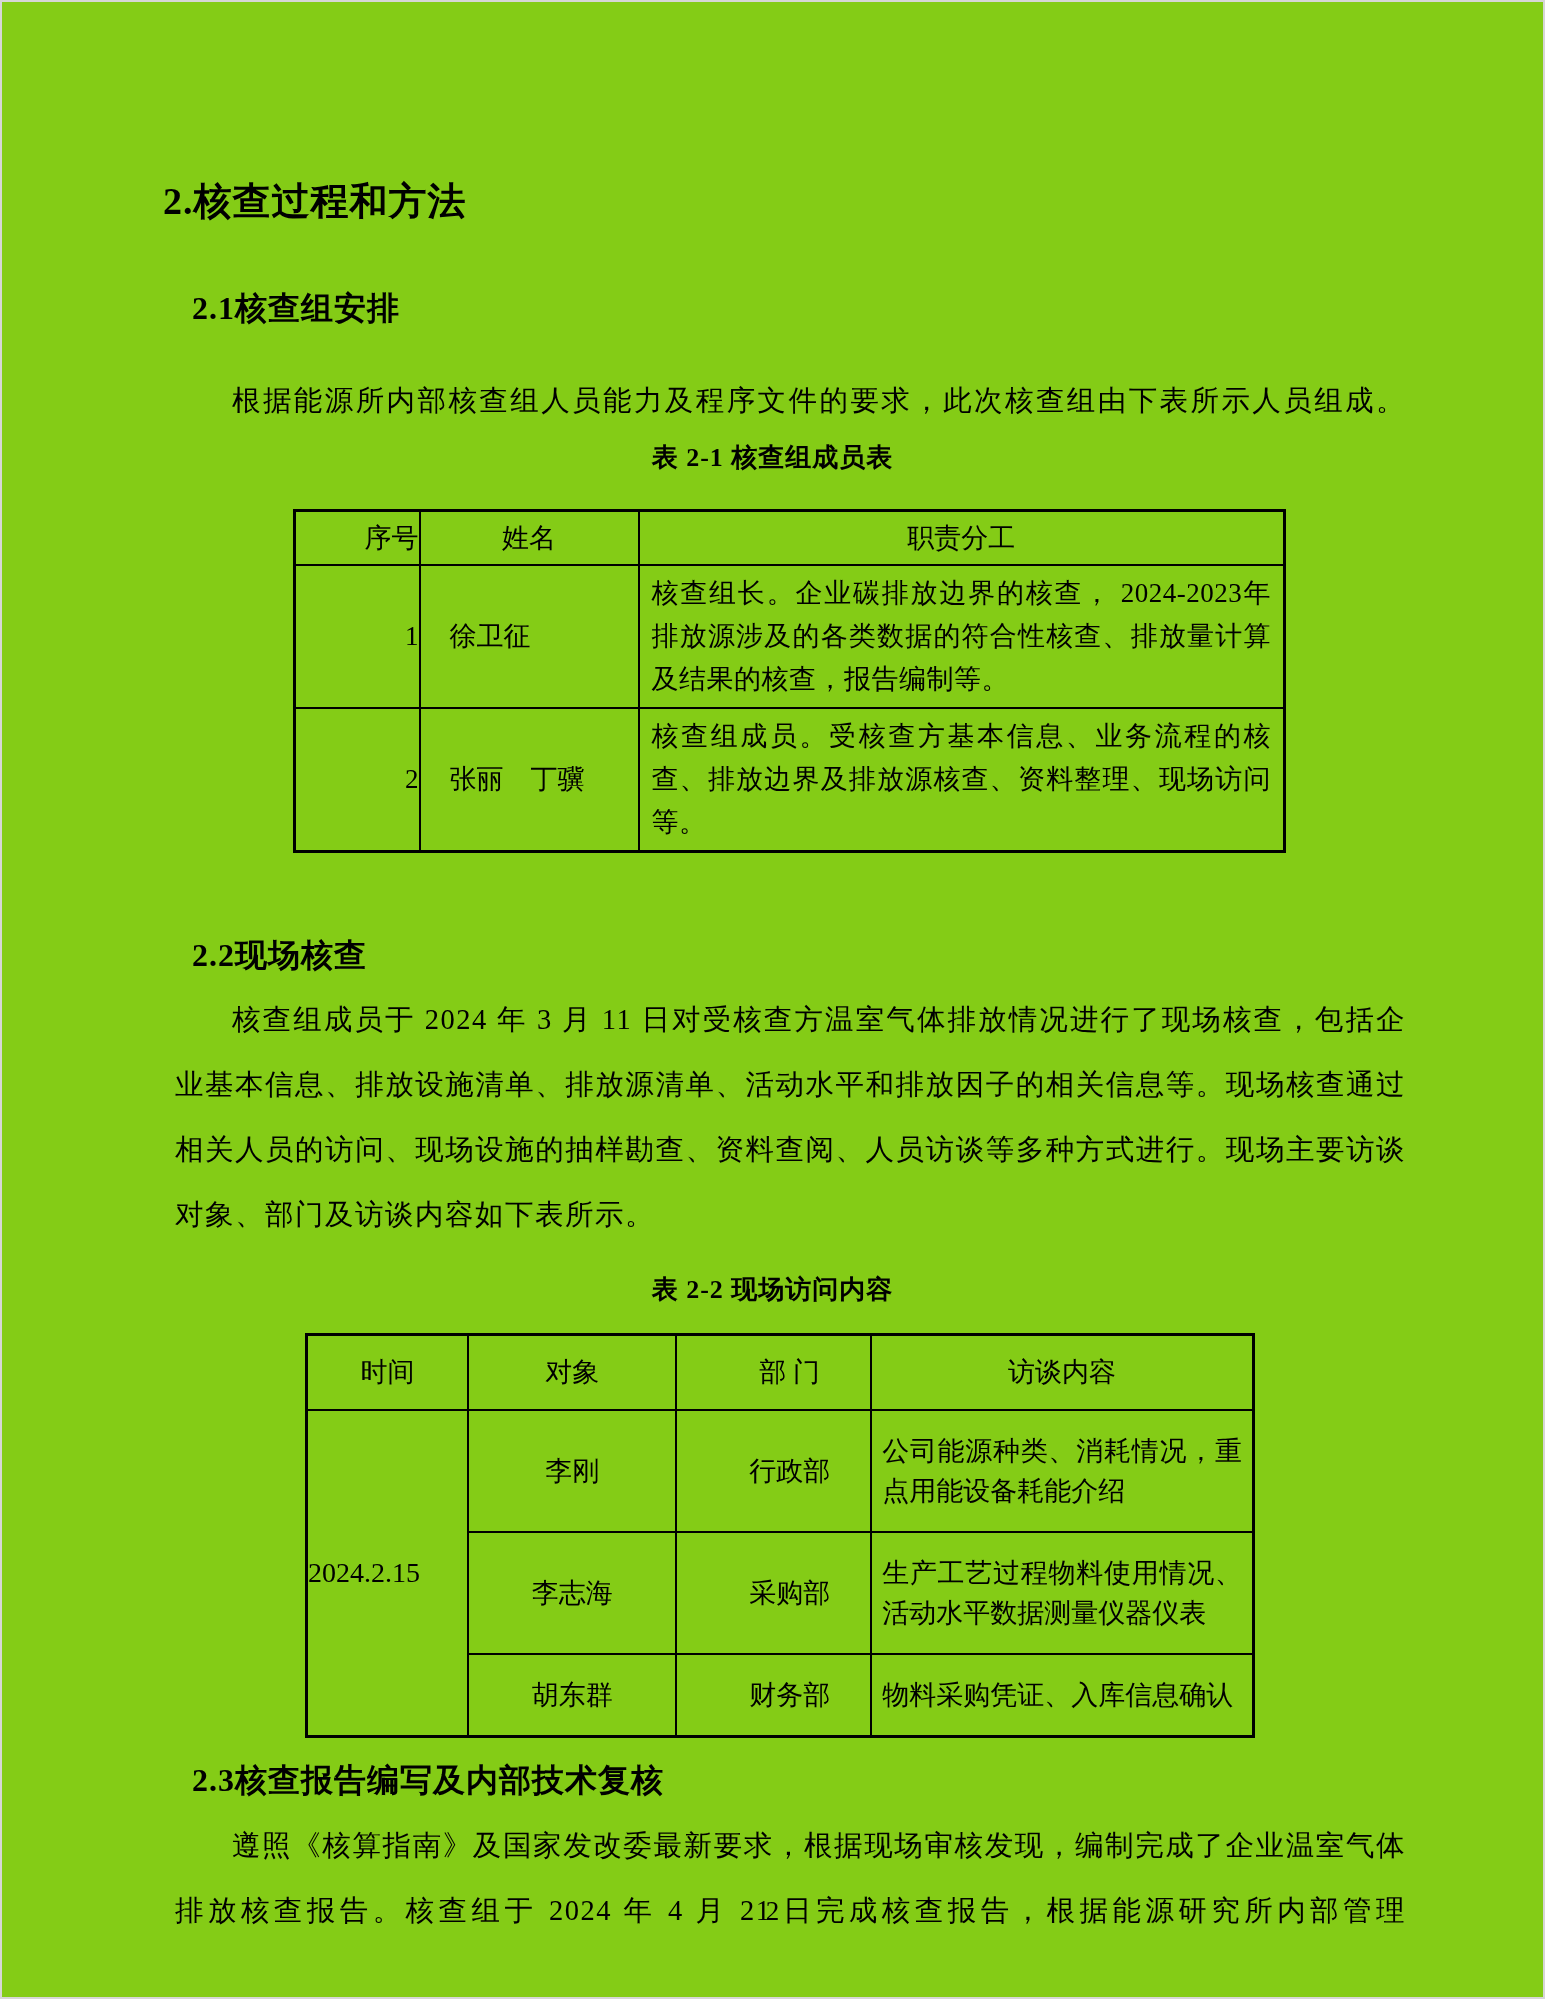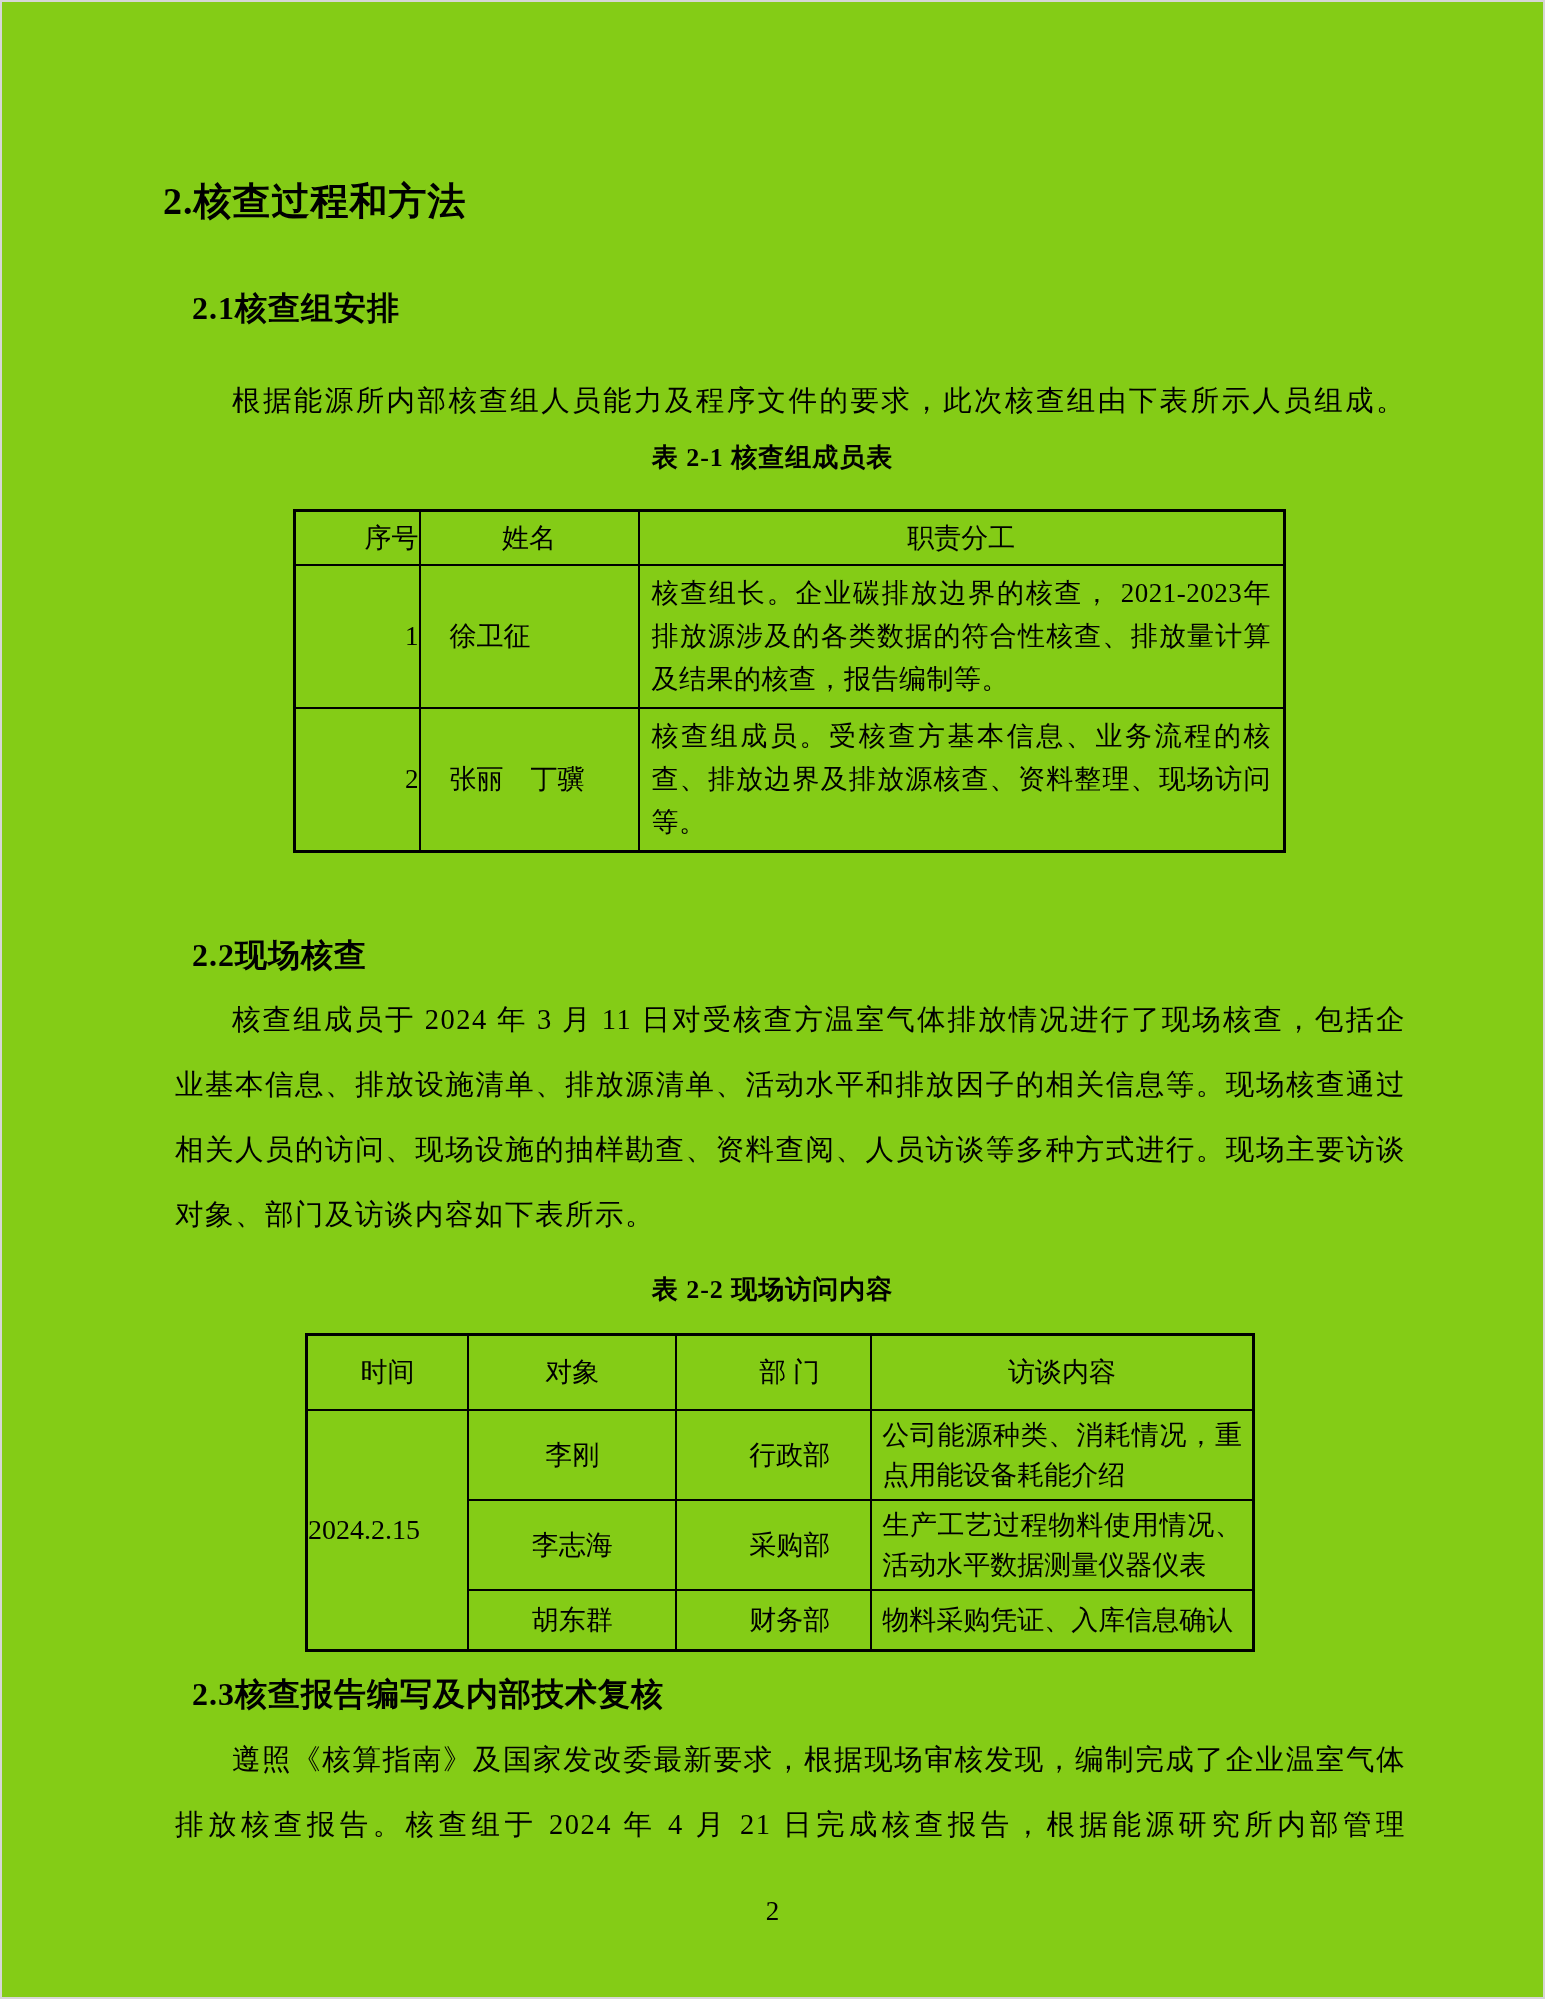--- a/index.html
+++ b/index.html
@@ -85,21 +85,21 @@
   .t2 .c-time    { width: 155px; }
   .t2 .c-person  { width: 200px; text-align: center; }
   .t2 .c-dept    { width: 187px; text-align: center; padding-left: 32px; }
   .t2 .c-content { width: 367px; }
   .t2 th { height: 76px; text-align: center; }
   .t2 .row1 td { height: 84px; }
   .t2 .row2 td { height: 86px; }
   .t2 .row3 td { height: 60px; }
   .t2 td.c-content {
     text-align: justify;
-    padding: 4px 10px;
+    padding: 20px 10px;
     line-height: 40px;
   }
   .t2 td.c-time { font-size: 28px; }
   .pagenum {
     position: absolute;
     left: 0; right: 0;
     bottom: 70px;
     text-align: center;
     font-size: 27px;
   }
@@ -120,21 +120,21 @@
   <table class="t1">
     <tbody>
         <tr>
       <th class="c-no">序号</th>
       <th class="c-name">姓名</th>
       <th class="c-duty">职责分工</th>
     </tr>
     <tr class="row1">
       <td class="c-no">1</td>
       <td class="c-name">徐卫征</td>
-      <td class="c-duty">核查组长。企业碳排放边界的核查， 2021-2023年排放源涉及的各类数据的符合性核查、排放量计算及结果的核查，报告编制等。</td>
+      <td class="c-duty">核查组长。企业碳排放边界的核查， 2024-2023年排放源涉及的各类数据的符合性核查、排放量计算及结果的核查，报告编制等。</td>
     </tr>
     <tr class="row2">
       <td class="c-no">2</td>
       <td class="c-name">张丽　丁骥</td>
       <td class="c-duty">核查组成员。受核查方基本信息、业务流程的核查、排放边界及排放源核查、资料整理、现场访问等。</td>
     </tr>
   </tbody>
     </table>
 
   <div class="h2 h2-22">2.2现场核查</div>

